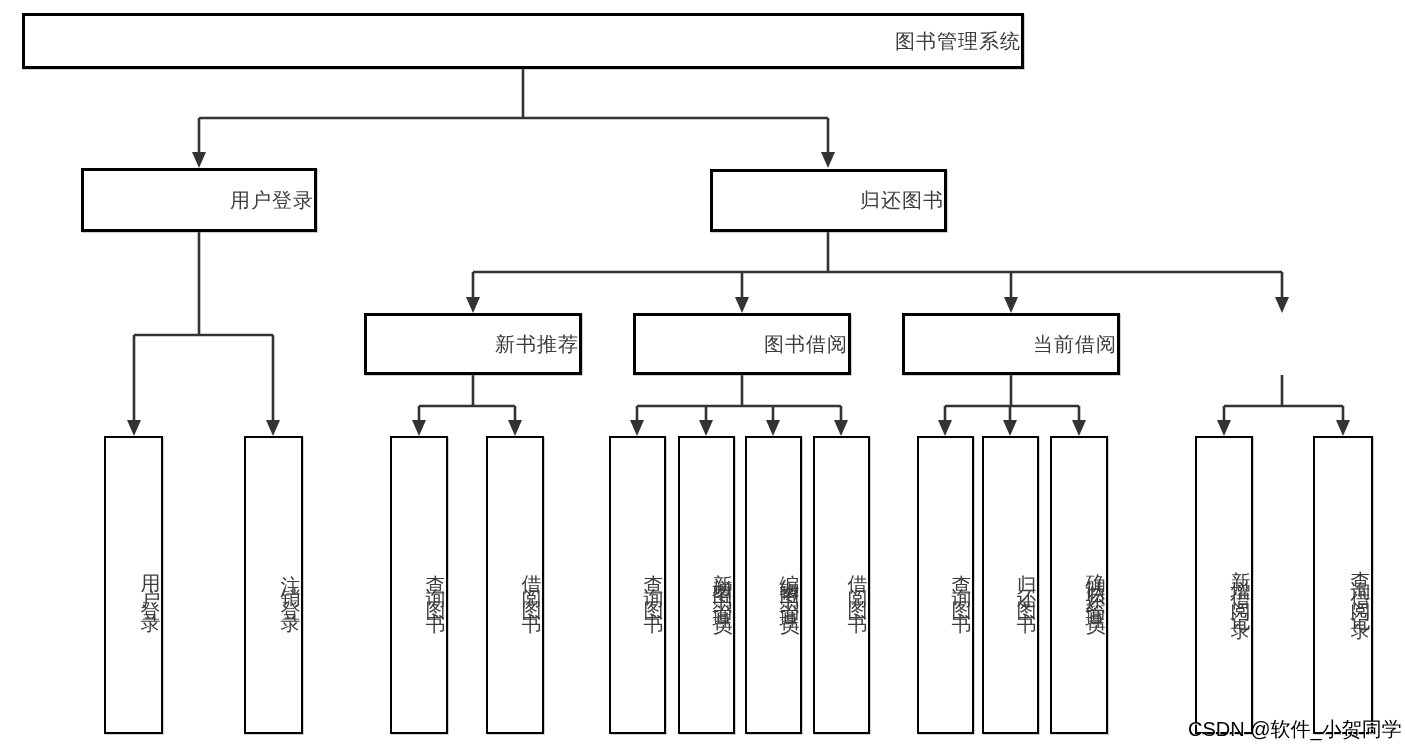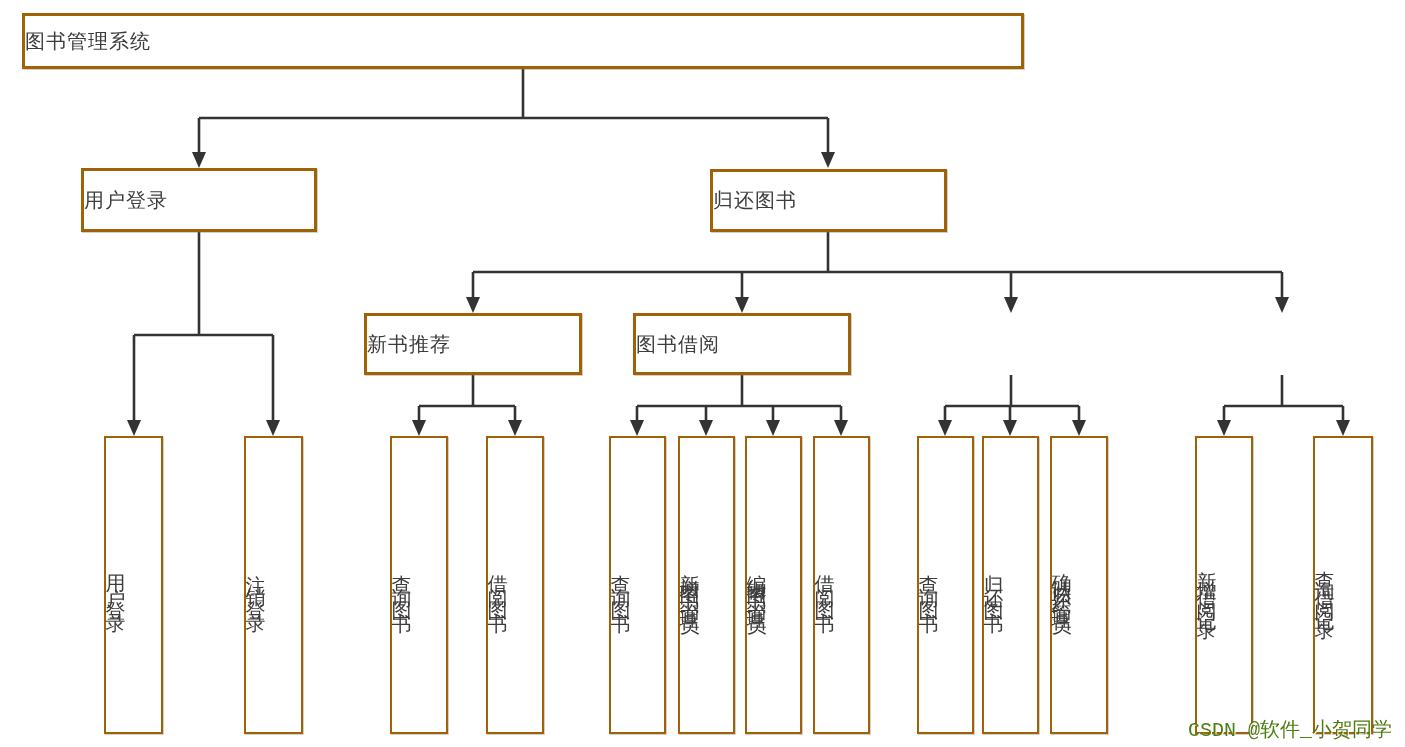--- a/index.html
+++ b/index.html
@@ -13,25 +13,25 @@
     overflow: hidden;
   }
   #connectors {
     position: absolute;
     left: 0; top: 0;
     width: 1405px; height: 747px;
   }
   .node {
     position: absolute;
     background: #ffffff;
-    border: 3px solid #a16207;
+    border: 3px solid #000000;
     box-sizing: border-box;
     display: flex;
     align-items: center;
-    justify-content: flex-start;
+    justify-content: flex-end;
     box-shadow: 1px 1px 0 rgba(120,120,120,0.35);
   }
   .hnode span {
     font-size: 20px;
     letter-spacing: 1px;
     white-space: nowrap;
   }
   .leaf { border-width: 2.5px; }
   .leaf span {
     writing-mode: vertical-rl;
@@ -40,24 +40,23 @@
     letter-spacing: 13px;
     line-height: 1;
   }
   .leaf span.len6 { letter-spacing: 10px; }
   .leaf span.len8 { letter-spacing: 6px; }
   #watermark {
     position: absolute;
     left: 1188px;
     top: 716px;
     font-size: 20px;
-    color: #4d7c0f;
+    color: #000000;
     text-shadow: 1px 1px 0 #ffffff;
     white-space: nowrap;
-    font-family: Liberation Mono, monospace;
   }
 </style>
 </head>
 <body>
 
 <div id="canvas">
 
   <svg id="connectors" viewBox="0 0 1405 747" xmlns="http://www.w3.org/2000/svg">
     <g stroke="#333333" stroke-width="2.6" fill="none">
 
@@ -109,20 +108,23 @@
   <div class="node hnode" style="left:710px; top:169px; width:237px; height:63px">
     <span>归还图书</span>
   </div>
 
   <div class="node hnode" style="left:633px; top:313px; width:218px; height:62px">
     <span>图书借阅</span>
   </div>
   <div class="node hnode" style="left:364px; top:313px; width:218px; height:62px">
     <span>新书推荐</span>
   </div>
+  <div class="node hnode" style="left:902px; top:313px; width:218px; height:62px">
+    <span>当前借阅</span>
+  </div>
 
   <div class="node leaf" style="left:104px; top:436px; width:59px; height:298px">
     <span>用户登录</span>
   </div>
   <div class="node leaf" style="left:244px; top:436px; width:59px; height:298px">
     <span>注销登录</span>
   </div>
 
   <div class="node leaf" style="left:390px; top:436px; width:58px; height:298px">
     <span>查询图书</span>

